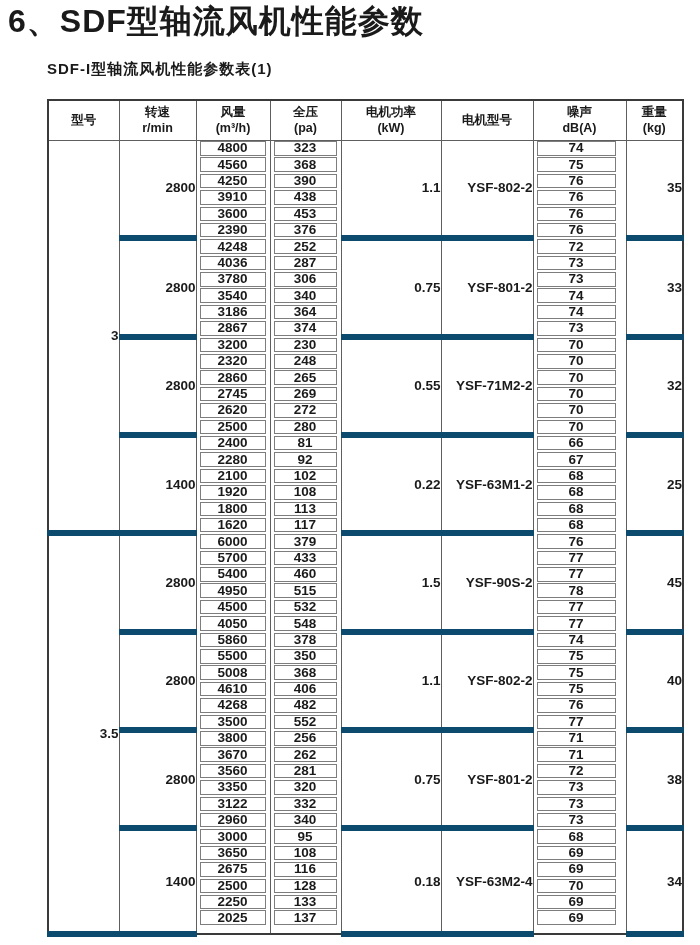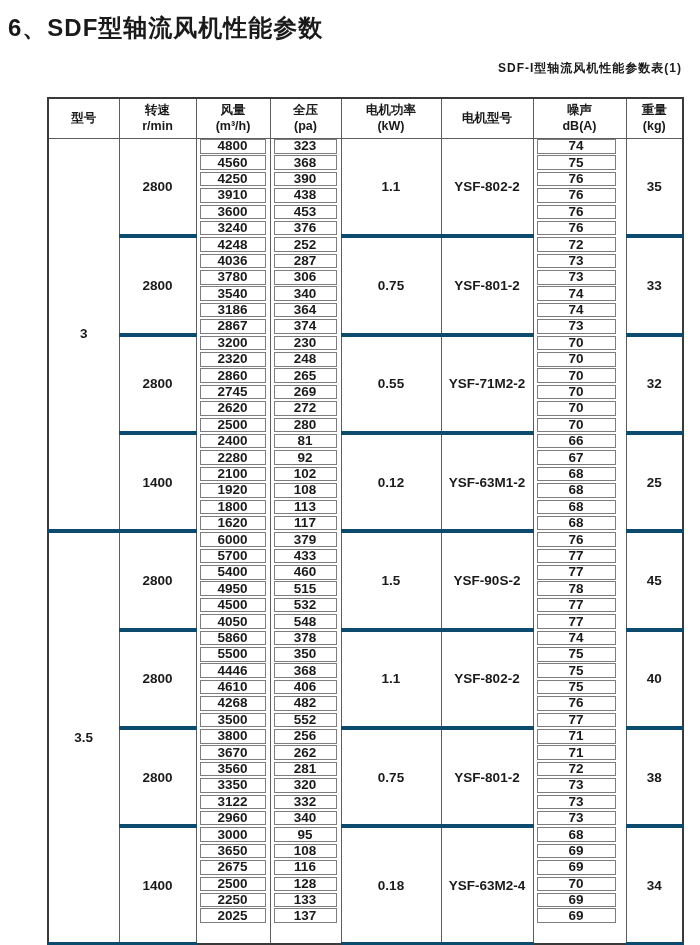--- a/index.html
+++ b/index.html
@@ -5,30 +5,30 @@
   * { box-sizing: border-box; }
   html, body { margin: 0; padding: 0; }
   body {
     width: 700px; height: 945px;
     background: #ffffff;
     color: #1a1a1a;
     font-family: "Liberation Sans", "DejaVu Sans", sans-serif;
     overflow: hidden;
   }
   .page-title {
-    font-size: 24px;
+    font-size: 32px;
     font-weight: bold;
-    margin: 12px 0 0 8px;
+    margin: 0 0 0 8px;
     letter-spacing: 1px;
   }
   .table-title {
     width: 635px;
     margin: 16px 0 20px 47px;
-    text-align: right;
-    font-size: 12px;
+    text-align: left;
+    font-size: 15px;
     font-weight: bold;
     letter-spacing: 1px;
   }
   table.fan-table {
     border-collapse: collapse;
     table-layout: fixed;
     width: 635px;
     margin-left: 47px;
     border: 2px solid #3a3a3a;
   }
@@ -48,34 +48,35 @@
     border-right: 1px solid #5e5e5e;
     border-top: none;
     border-bottom: none;
     padding: 0;
     text-align: center;
     vertical-align: middle;
     font-size: 13.5px;
     font-weight: bold;
   }
   .fan-table td.span-cell {
-    border-bottom: 4px solid #0c4a6e;
+    border-bottom: 6px solid #0c4a6e;
+    text-align: right;
   }
   .fan-table td.box-cell { height: 16.4px; }
   .fan-table .box {
     border: 1px solid #7d7d7d;
     height: 14.5px;
     margin: 0 4px 0 3px;
     display: flex;
     align-items: center;
     justify-content: center;
     line-height: 14px;
   }
   .fan-table .noise .box { margin-right: 10px; }
-  .fan-table tbody tr:last-child td.box-cell { padding-bottom: 20px; }
+  .fan-table tbody tr:last-child td.box-cell { padding-bottom: 8px; }
 </style>
 </head>
 <body>
 
 <div class="page-title">6、SDF型轴流风机性能参数</div>
 <div class="table-title">SDF-I型轴流风机性能参数表(1)</div>
 
 <table class="fan-table">
   <colgroup>
     <col style="width:71px">
@@ -161,21 +162,21 @@
         </td>
         <td class="box-cell pressure">
           <div class="box">453</div>
         </td>
         <td class="box-cell noise">
           <div class="box">76</div>
         </td>
       </tr>
       <tr>
         <td class="box-cell volume">
-          <div class="box">3240</div>
+          <div class="box">2390</div>
         </td>
         <td class="box-cell pressure">
           <div class="box">376</div>
         </td>
         <td class="box-cell noise">
           <div class="box">76</div>
         </td>
       </tr>
       <tr>
         <td class="span-cell" rowspan="6">2800</td>
@@ -318,21 +319,21 @@
         </td>
       </tr>
       <tr>
         <td class="span-cell" rowspan="6">1400</td>
         <td class="box-cell volume">
           <div class="box">2400</div>
         </td>
         <td class="box-cell pressure">
           <div class="box">81</div>
         </td>
-        <td class="span-cell" rowspan="6">0.12</td>
+        <td class="span-cell" rowspan="6">0.22</td>
         <td class="span-cell" rowspan="6">YSF-63M1-2</td>
         <td class="box-cell noise">
           <div class="box">66</div>
         </td>
         <td class="span-cell" rowspan="6">25</td>
       </tr>
       <tr>
         <td class="box-cell volume">
           <div class="box">2280</div>
         </td>
@@ -479,21 +480,21 @@
         </td>
         <td class="box-cell pressure">
           <div class="box">350</div>
         </td>
         <td class="box-cell noise">
           <div class="box">75</div>
         </td>
       </tr>
       <tr>
         <td class="box-cell volume">
-          <div class="box">4446</div>
+          <div class="box">5008</div>
         </td>
         <td class="box-cell pressure">
           <div class="box">368</div>
         </td>
         <td class="box-cell noise">
           <div class="box">75</div>
         </td>
       </tr>
       <tr>
         <td class="box-cell volume">

